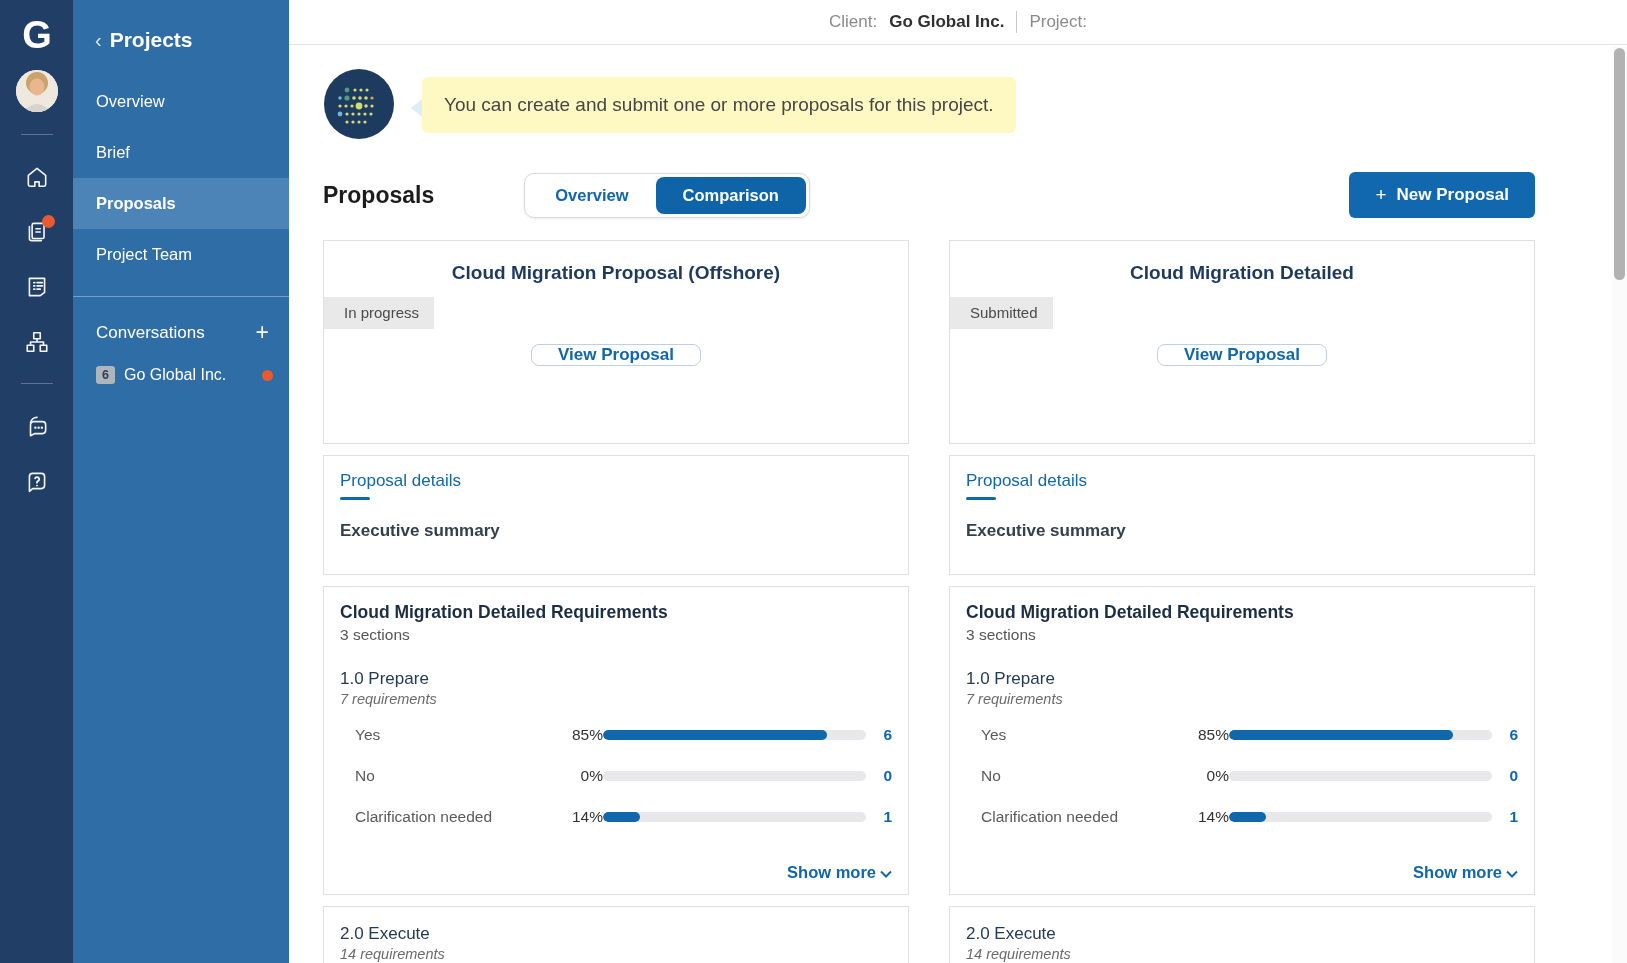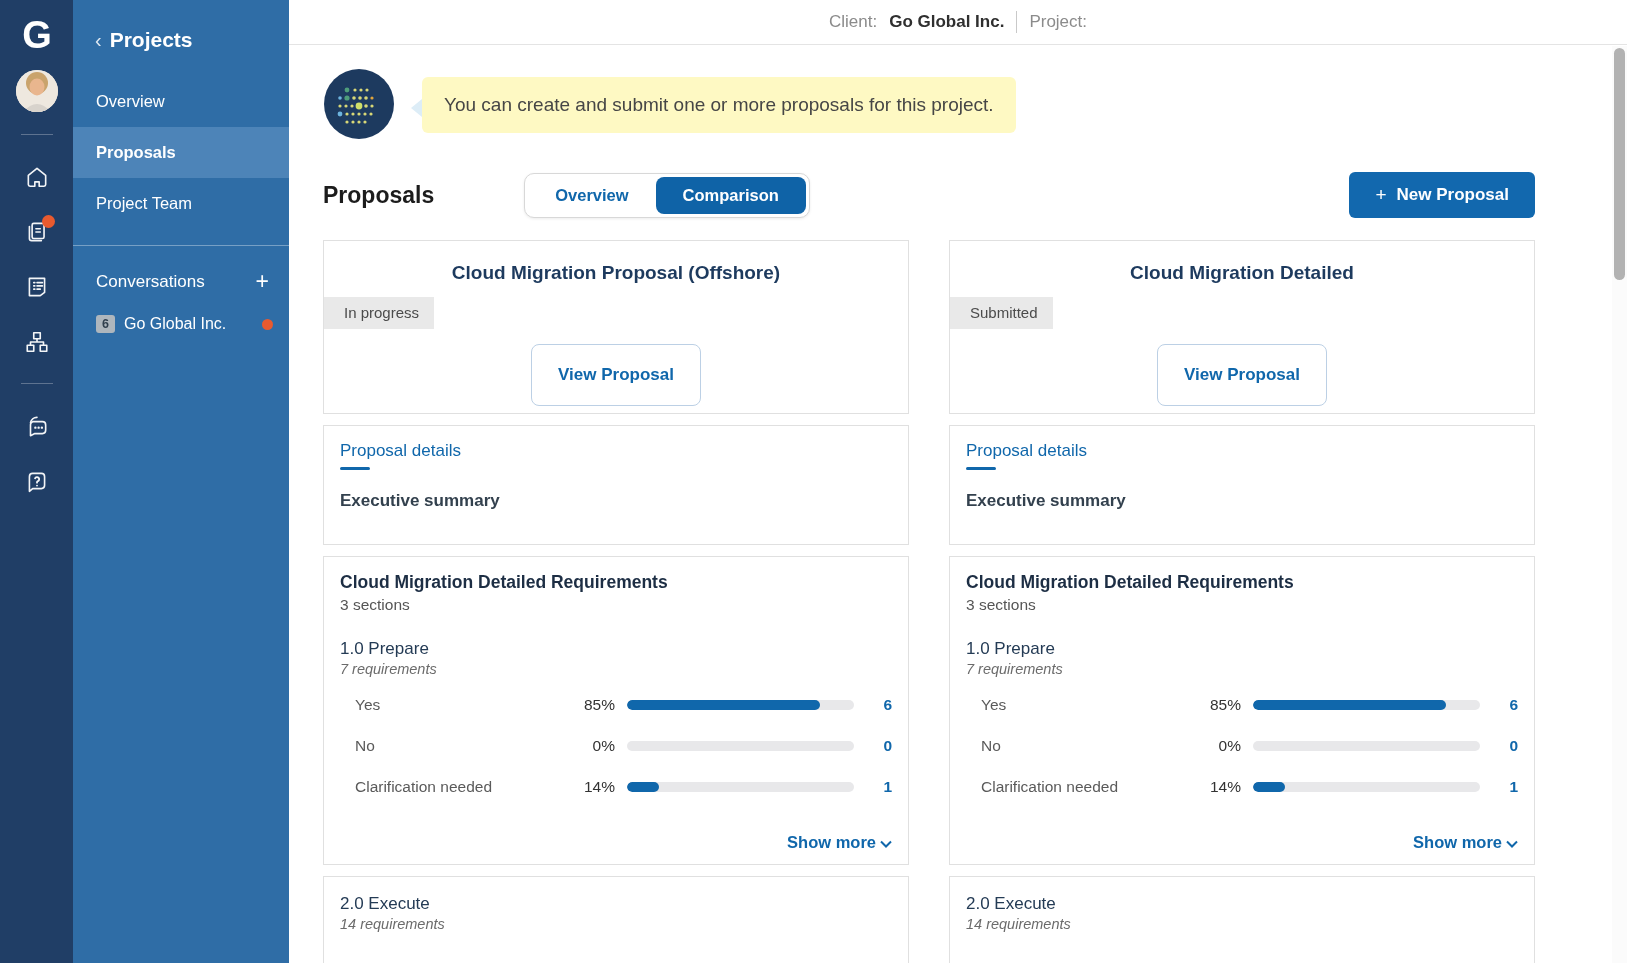--- a/index.html
+++ b/index.html
@@ -53,36 +53,36 @@
   .seg { margin-left:90px; display:flex; align-items:center; background:#fff; border:1px solid #d8d8d8; border-radius:10px; padding:3px; box-shadow:0 1px 3px rgba(0,0,0,.08); }
   .seg-btn { font-size:16.5px; font-weight:bold; padding:9px 27px; border-radius:8px; color:#1067ab; background:transparent; border:none; cursor:pointer; font-family:inherit; }
   .seg-btn.active { background:#0f63a7; color:#fff; }
   .new-btn { margin-left:auto; background:#1268ae; color:#fff; border:none; border-radius:6px; font-family:inherit; font-size:17px; font-weight:bold; padding:12px 26px; display:flex; align-items:center; gap:10px; cursor:pointer; }
   .new-btn .plus { font-weight:normal; font-size:19px; }
 
   
   .cards { margin-top:22px; display:flex; gap:40px; }
   .card-col { flex:1; display:flex; flex-direction:column; gap:11px; min-width:0; }
   .panel { background:#fff; border:1px solid #e0e0e0; }
-  .p-head { height:174px; position:relative; }
+  .p-head { height:204px; position:relative; }
   .p-title { text-align:center; margin-top:21px; font-size:19px; font-weight:bold; color:#1d3a5e; }
   .p-status { display:inline-block; margin-top:13px; background:#e9e9e9; color:#4b4b4b; font-size:15px; padding:7px 15px 8px 20px; }
   .p-viewrow { text-align:center; margin-top:15px; }
-  .view-btn { background:#fff; border:1px solid #bcd0e5; border-radius:8px; color:#1067ab; font-family:inherit; font-size:17px; font-weight:bold; padding:20px 26px; cursor:pointer; }
+  .view-btn { background:#fff; border:1px solid #bcd0e5; border-radius:8px; color:#1067ab; font-family:inherit; font-size:17px; font-weight:bold; padding:0 26px; cursor:pointer; }
   .p-details { height:120px; padding:15px 16px 0 16px; }
   .p-tab { display:inline-block; color:#1067ab; font-size:17px; cursor:pointer; }
   .p-tab-underline { width:30px; height:3px; background:#1067ab; border-radius:2px; margin-top:6px; }
   .p-summary { margin-top:21px; font-size:17px; font-weight:bold; color:#33414e; }
   .p-req { height:309px; padding:15px 16px 0 16px; }
   .req-title { font-size:17.5px; font-weight:bold; color:#1d2e44; }
   .req-sections { margin-top:3px; font-size:15.5px; color:#555; }
   .req-sec-name { margin-top:25px; font-size:17px; color:#243b55; }
   .req-sec-count { margin-top:2px; font-size:14.5px; color:#6b6b6b;font-style:italic; }
   .req-rows { margin-top:19px; display:flex; flex-direction:column; gap:23px; }
-  .req-row { display:grid; grid-template-columns:196px 52px 1fr 26px; gap:12px; align-items:center; padding-left:15px; }
+  .req-row { display:grid; grid-template-columns:196px 52px 1fr 26px; align-items:center; padding-left:15px; }
   .req-label { font-size:15.5px; color:#5a5a5a; }
   .req-pct { font-size:15.5px; color:#333; text-align:right; }
   .bar-track { height:10px; background:#e8e8ea; border-radius:5px; overflow:hidden; }
   .bar-fill { height:100%; background:#1067ab; border-radius:5px; }
   .req-count { font-size:15.5px; font-weight:bold; color:#1067ab; text-align:right; }
   .show-more { margin-top:37px; text-align:right; color:#1067ab; font-size:16.5px; font-weight:bold; cursor:pointer; }
   .show-more svg { width:12px; height:8px; stroke:#1067ab; stroke-width:2; fill:none; margin-left:4px; }
   .p-next { height:120px; padding:15px 16px 0 16px; border-bottom:none; }
 
   
@@ -151,20 +151,21 @@
       </div>
     </div>
   </aside>
 
   <aside class="sidebar">
     <div class="sb-header">
       <span class="sb-back">‹</span>
       <span>Projects</span>
     </div>
     <div class="sb-item first">Overview</div>
+    <div class="sb-item">Brief</div>
     <div class="sb-item selected">Proposals</div>
     <div class="sb-item">Project Team</div>
     <hr class="sb-divider">
     <div class="sb-conv-head">
       <span>Conversations</span>
       <span class="sb-plus">+</span>
     </div>
     <div class="sb-conv-item">
       <span class="sb-badge">6</span>
       <span>Go Global Inc.</span>

